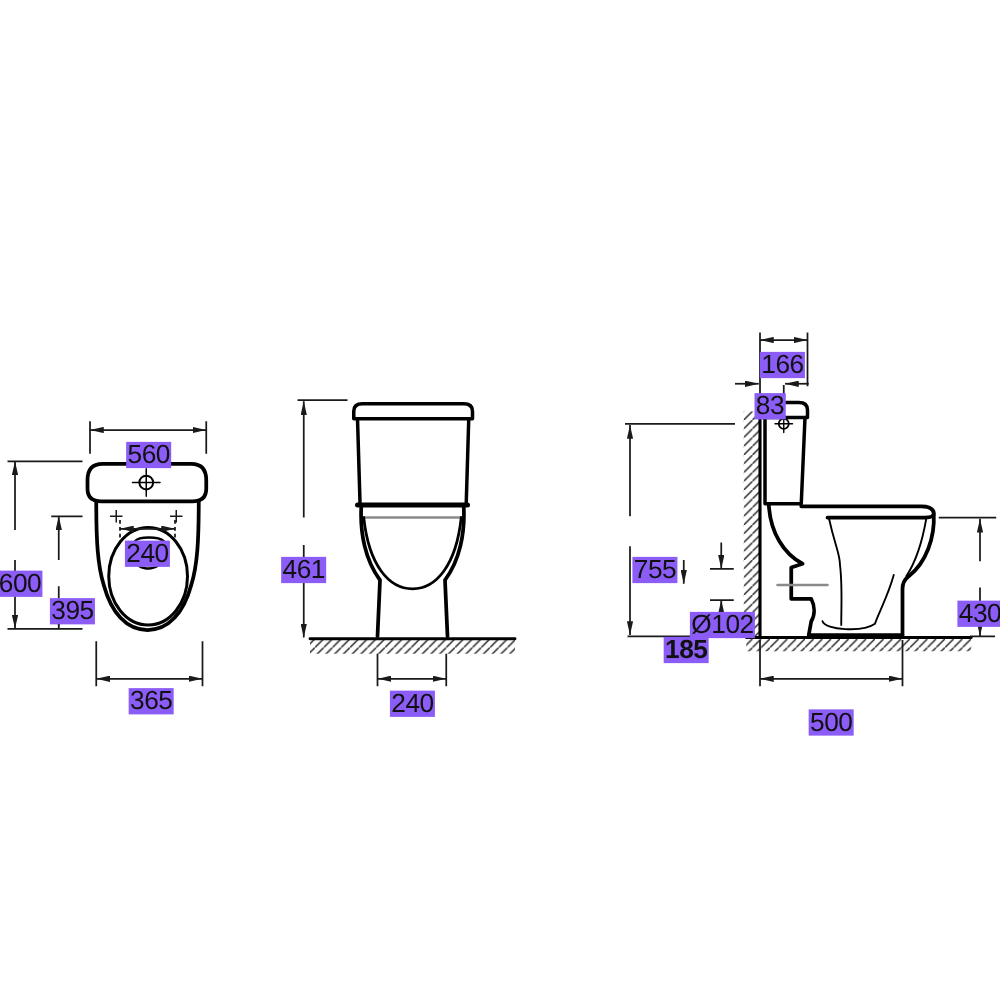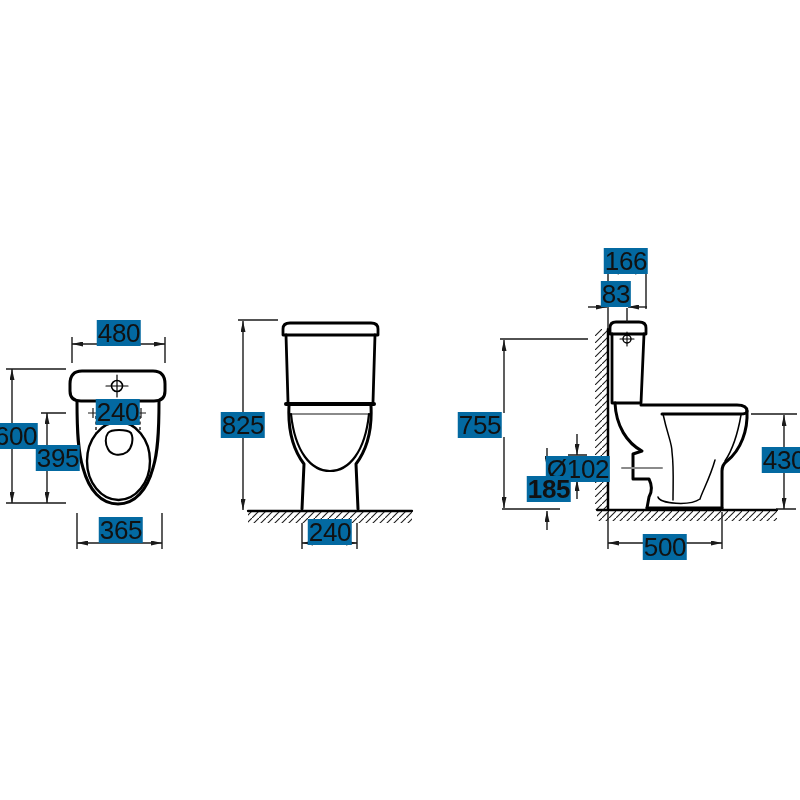--- a/index.html
+++ b/index.html
@@ -3,34 +3,34 @@
 <meta charset="utf-8">
 <style>
   html,body{margin:0;padding:0;background:#ffffff;}
   .stage{
     position:relative;width:800px;height:800px;background:#ffffff;
     overflow:hidden;font-family:"Liberation Sans",sans-serif;
   }
   .stage svg{position:absolute;left:0;top:0;}
   .lbl{
     position:absolute;transform:translate(-50%,-50%);
-    font-size:26px;color:#111;background:#0369a1;padding:0 1px;
-    white-space:nowrap;line-height:1;letter-spacing:-0.3px;
+    font-size:21px;color:#111;background:#8b5cf6;padding:0 1px;
+    white-space:nowrap;line-height:1;letter-spacing:-0.3px;margin-top:31px;
   }
   
   .l-410 {left:119px;top:333px;}
   .l-240t{left:118px;top:412px;}
   .l-600 {left:16px; top:436px;}
   .l-395 {left:58px; top:458px;}
   .l-365 {left:121px;top:530px;}
   .l-825 {left:243px;top:425px;}
   .l-240f{left:330px;top:532px;}
   .l-166 {left:626px;top:261px;}
   .l-83  {left:616px;top:294px;text-align:right;}
-  .l-755 {left:480px;top:425px;}
+  .l-755 {left:524px;top:425px;}
   .l-102 {left:578px;top:469px;}
   .l-185 {left:549px;top:489px;font-weight:bold;}
   .l-430 {left:784px;top:460px;}
   .l-500 {left:665px;top:547px;}
 </style>
 </head>
 <body>
 
 <div class="stage">
 
@@ -130,26 +130,26 @@
       <line x1="547" y1="448" x2="547" y2="467" marker-end="url(#arr)"></line>
       <line x1="547" y1="530" x2="547" y2="511" marker-end="url(#arr)"></line>
       <path d="M751,414 H797 M776,509 H796"></path>
       <line x1="784" y1="449" x2="784" y2="415" marker-end="url(#arr)"></line>
       <line x1="784" y1="470" x2="784" y2="509" marker-end="url(#arr)"></line>
       <path d="M608,512 V549 M722,512 V549"></path>
       <line x1="608" y1="543" x2="722" y2="543" marker-start="url(#arr)" marker-end="url(#arr)"></line>
     </g>
   </svg>
 
-  <span class="lbl l-410">480</span>
+  <span class="lbl l-410">560</span>
   <span class="lbl l-240t">240</span>
   <span class="lbl l-600">600</span>
   <span class="lbl l-395">395</span>
   <span class="lbl l-365">365</span>
-  <span class="lbl l-825">825</span>
+  <span class="lbl l-825">461</span>
   <span class="lbl l-240f">240</span>
   <span class="lbl l-166">166</span>
   <span class="lbl l-83">83</span>
   <span class="lbl l-755">755</span>
   <span class="lbl l-102">Ø102</span>
   <span class="lbl l-185">185</span>
   <span class="lbl l-430">430</span>
   <span class="lbl l-500">500</span>
 </div>
 

